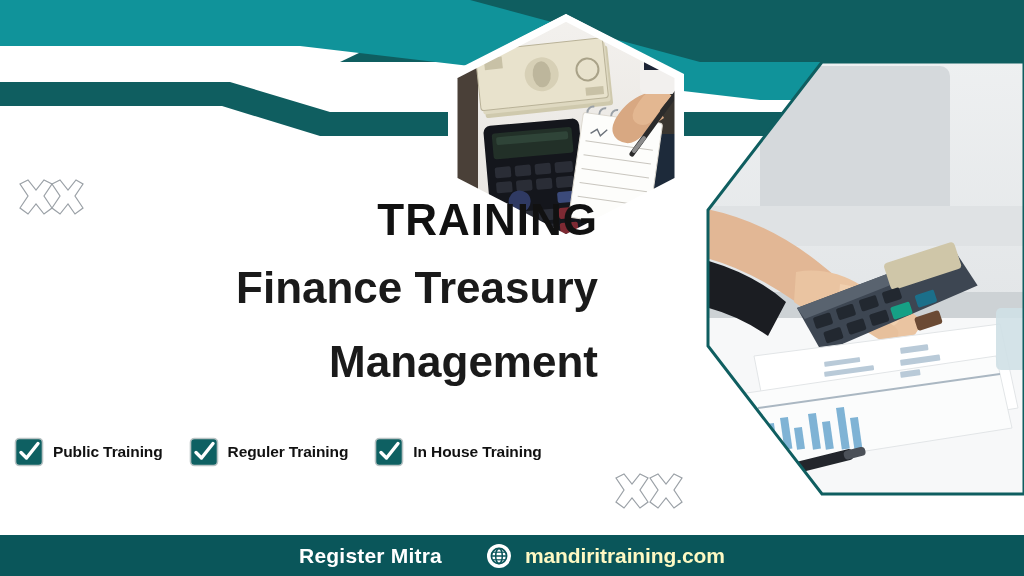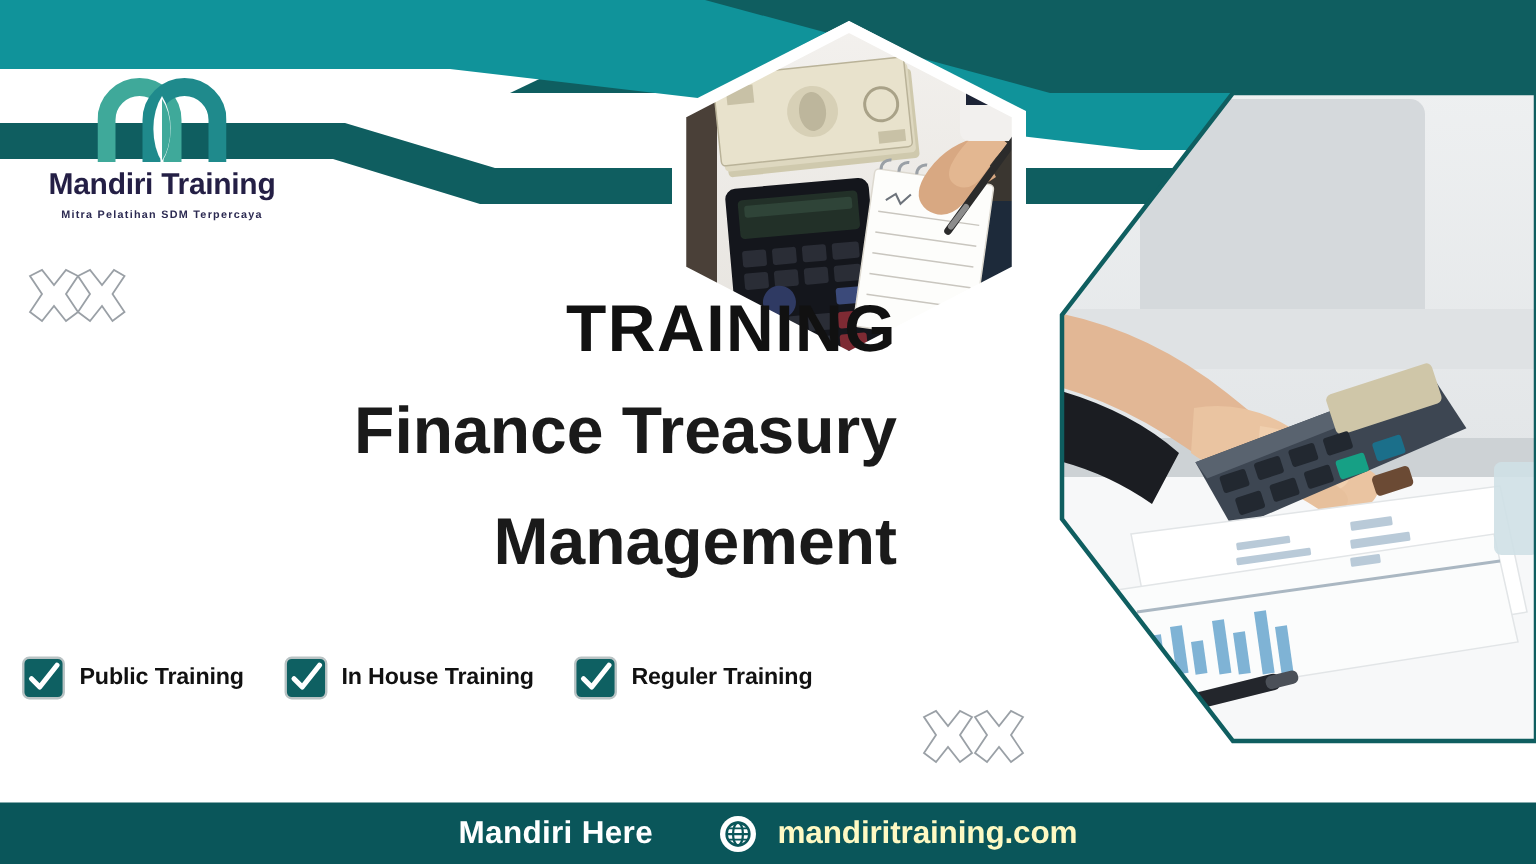--- a/index.html
+++ b/index.html
@@ -164,30 +164,20 @@
     <rect x="0" y="0" width="305" height="46" fill="#10939a"></rect>
     <path d="M 300 0 L 560 0 L 790 62 L 1024 62 L 1024 100 L 760 100 L 300 46 Z" fill="#10939a"></path>
     <path d="M 470 0 L 1024 0 L 1024 62 L 700 62 Z" fill="#0f5e60"></path>
     <path d="M 0 106 L 300 106 L 430 140 L 1024 140 L 1024 160 L 420 160 L 290 126 L 0 126 Z" fill="#0f5e60" opacity="0"></path>
 
     <path d="M 0 82 L 230 82 L 330 112 L 1024 112 L 1024 136 L 320 136 L 222 106 L 0 106 Z" fill="#0f5e60"></path>
 
     <path d="M 0 62 L 260 62 L 360 92 L 1024 92 L 1024 104 L 350 104 L 250 74 L 0 74 Z" fill="#ffffff" opacity="0"></path>
   </svg>
 
-  <div class="logo-block">
-    <svg class="logo-mark" width="86" height="58" viewBox="0 0 86 58">
-      <path d="M6 56 L6 28 A22 22 0 0 1 28 6 A22 22 0 0 1 50 28 L50 56" fill="none" stroke="#3fa99a" stroke-width="12" stroke-linecap="butt"></path>
-      <path d="M36 56 L36 28 A22 22 0 0 1 58 6 A22 22 0 0 1 80 28 L80 56" fill="none" stroke="#1f8a8c" stroke-width="12" stroke-linecap="butt"></path>
-      <path d="M43 12 A18 30 0 0 0 43 56 A18 30 0 0 0 43 12 Z" fill="#ffffff"></path>
-      <path d="M43 14 A16 27 0 0 1 43 55 Z" fill="#3fa99a"></path>
-    </svg>
-    <div class="logo-name">Mandiri Training</div>
-    <div class="logo-tagline">Mitra Pelatihan SDM Terpercaya</div>
-  </div>
 
   <svg class="xdeco left" width="72" height="44" viewBox="0 0 72 44">
     <path d="M8 6 L16 2 L24 12 L32 2 L40 6 L32 18 L40 30 L32 36 L24 26 L16 36 L8 30 L16 18 Z" fill="none" stroke="#9aa0a6" stroke-width="1.2"></path>
     <path d="M40 6 L48 2 L56 12 L64 2 L71 6 L63 18 L71 30 L63 36 L56 26 L48 36 L40 30 L48 18 Z" fill="none" stroke="#9aa0a6" stroke-width="1.2"></path>
   </svg>
 
   <svg class="xdeco mid" width="78" height="44" viewBox="0 0 78 44">
     <path d="M8 6 L16 2 L24 12 L32 2 L40 6 L32 18 L40 30 L32 36 L24 26 L16 36 L8 30 L16 18 Z" fill="none" stroke="#9aa0a6" stroke-width="1.2"></path>
     <path d="M42 6 L50 2 L58 12 L66 2 L74 6 L66 18 L74 30 L66 36 L58 26 L50 36 L42 30 L50 18 Z" fill="none" stroke="#9aa0a6" stroke-width="1.2"></path>
   </svg>
@@ -373,35 +363,35 @@
         <path d="M7 15.5 L12.5 21 L24 6.5" fill="none" stroke="#ffffff" stroke-width="3.4" stroke-linecap="round" stroke-linejoin="round"></path>
       </svg>
       <span class="check-label">Public Training</span>
     </div>
 
     <div class="check-item">
       <svg class="check-box" viewBox="0 0 30 30">
         <rect x="1.5" y="1.5" width="27" height="27" rx="4" fill="#0e6062" stroke="#b9c3c4" stroke-width="1.6"></rect>
         <path d="M7 15.5 L12.5 21 L24 6.5" fill="none" stroke="#ffffff" stroke-width="3.4" stroke-linecap="round" stroke-linejoin="round"></path>
       </svg>
-      <span class="check-label">In House Training</span>
+      <span class="check-label">Reguler Training</span>
     </div>
 
     <div class="check-item">
       <svg class="check-box" viewBox="0 0 30 30">
         <rect x="1.5" y="1.5" width="27" height="27" rx="4" fill="#0e6062" stroke="#b9c3c4" stroke-width="1.6"></rect>
         <path d="M7 15.5 L12.5 21 L24 6.5" fill="none" stroke="#ffffff" stroke-width="3.4" stroke-linecap="round" stroke-linejoin="round"></path>
       </svg>
-      <span class="check-label">Reguler Training</span>
+      <span class="check-label">In House Training</span>
     </div>
 
   </div>
 
   <div class="footer">
-    <span class="footer-cta">Mandiri Here</span>
+    <span class="footer-cta">Register Mitra</span>
     <span class="footer-globe">
       <svg width="26" height="26" viewBox="0 0 26 26">
         <circle cx="13" cy="13" r="12" fill="#ffffff"></circle>
         <circle cx="13" cy="13" r="7.6" fill="none" stroke="#0a565a" stroke-width="1.7"></circle>
         <ellipse cx="13" cy="13" rx="3.3" ry="7.6" fill="none" stroke="#0a565a" stroke-width="1.5"></ellipse>
         <line x1="5.4" y1="13" x2="20.6" y2="13" stroke="#0a565a" stroke-width="1.5"></line>
         <line x1="6.6" y1="9.2" x2="19.4" y2="9.2" stroke="#0a565a" stroke-width="1.2"></line>
         <line x1="6.6" y1="16.8" x2="19.4" y2="16.8" stroke="#0a565a" stroke-width="1.2"></line>
       </svg>
     </span>

